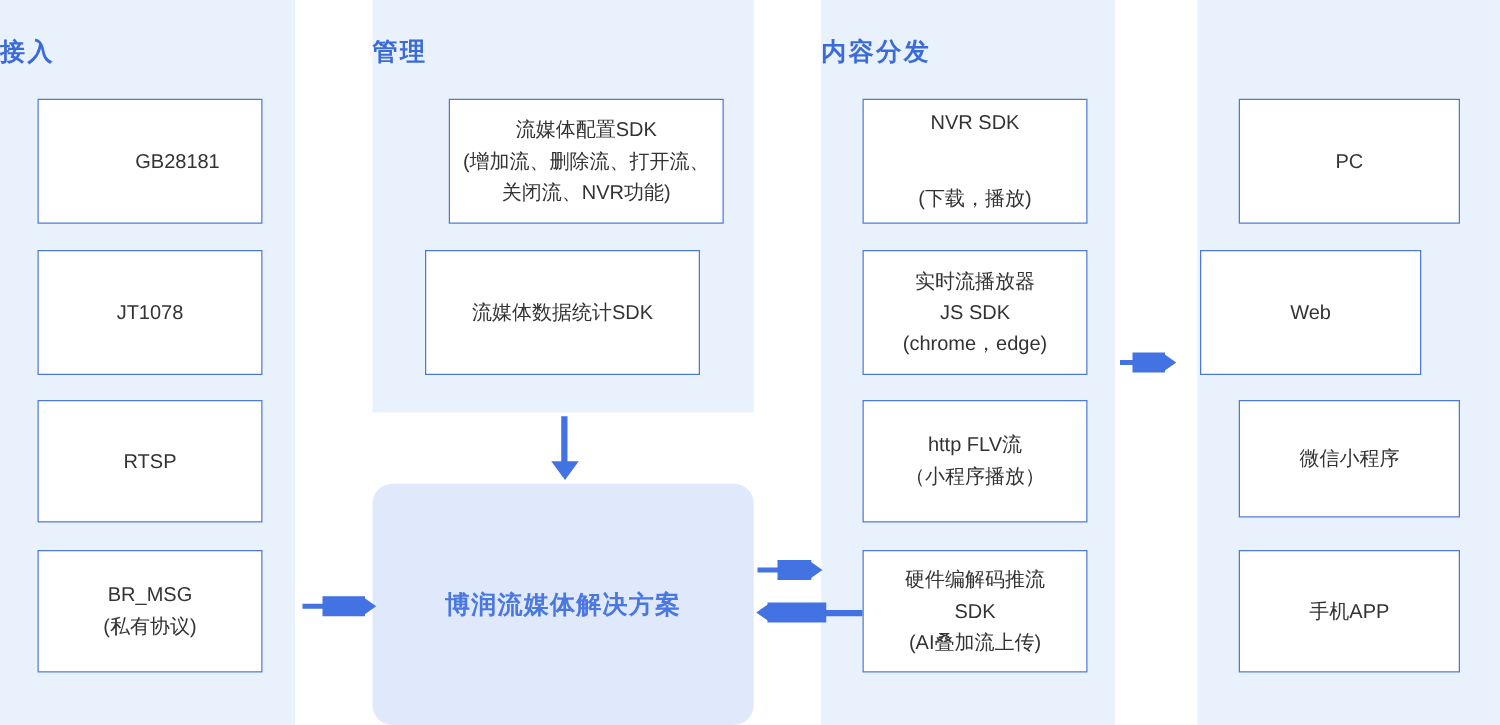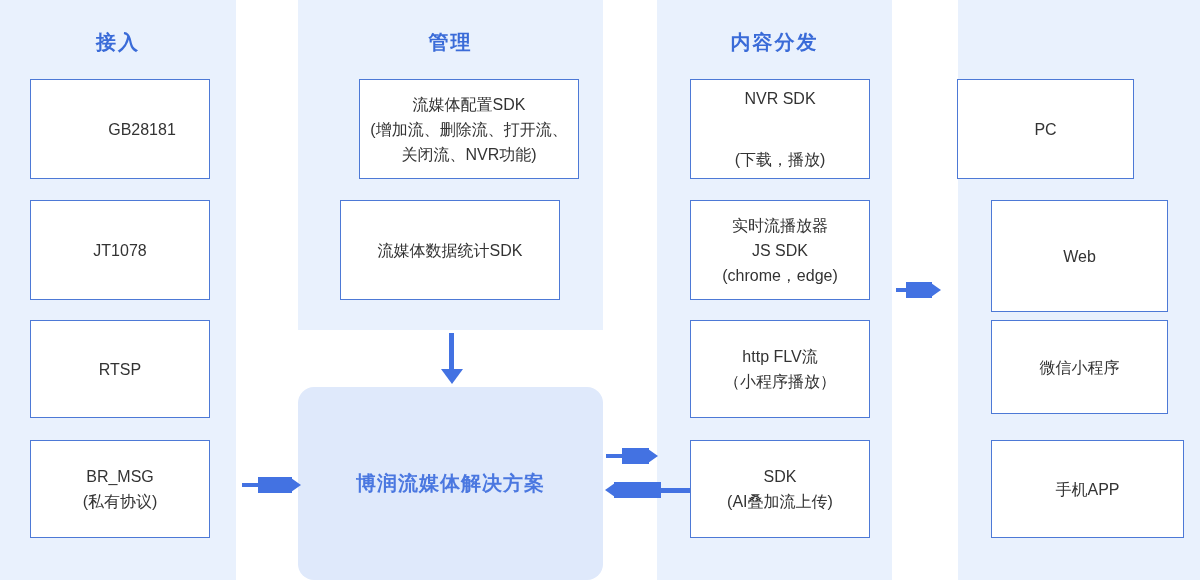--- a/index.html
+++ b/index.html
@@ -14,21 +14,21 @@
   .col-bg.partial{height:330px;}
   .panel{
     position:absolute;background:#dfe9fb;
     display:flex;align-items:center;justify-content:center;border-radius:16px;
   }
   .panel .panel-label{
     font-size:20px;font-weight:bold;color:#4a77e0;letter-spacing:1px;
   }
   .col-title{
     position:absolute;top:28px;height:28px;line-height:28px;
-    text-align:center;font-size:20px;font-weight:bold;color:#3a6bd8;
+    font-size:20px;font-weight:bold;color:#3a6bd8;
     letter-spacing:2px;
   }
   .box{
     position:absolute;background:#ffffff;border:1px solid #4d79d6;
     display:flex;flex-direction:column;align-items:center;justify-content:center;
     text-align:center;color:#333333;font-size:16px;line-height:25px;
     box-sizing:border-box;
   }
   .arrow-part{position:absolute;background:#4372e2;}
   .tri{position:absolute;width:0;height:0;border-style:solid;}
@@ -84,34 +84,35 @@
   <div class="box" style="left:690px;top:200px;width:180px;height:100px;">
     <span>实时流播放器</span>
     <span>JS SDK</span>
     <span>(chrome，edge)</span>
   </div>
   <div class="box" style="left:690px;top:320px;width:180px;height:98px;">
     <span>http FLV流</span>
     <span>（小程序播放）</span>
   </div>
   <div class="box" style="left:690px;top:440px;width:180px;height:98px;">
+    <span>硬件编解码推流</span>
     <span>SDK</span>
     <span>(AI叠加流上传)</span>
   </div>
 
-  <div class="box" style="left:957px;top:79px;width:177px;height:100px;">
+  <div class="box" style="left:991px;top:79px;width:177px;height:100px;">
     <span>PC</span>
   </div>
-  <div class="box" style="left:991px;top:200px;width:177px;height:112px;text-align:right;">
+  <div class="box" style="left:960px;top:200px;width:177px;height:100px;text-align:right;">
     <span>Web</span>
   </div>
   <div class="box" style="left:991px;top:320px;width:177px;height:94px;">
     <span>微信小程序</span>
   </div>
-  <div class="box" style="left:991px;top:440px;width:193px;height:98px;">
+  <div class="box" style="left:991px;top:440px;width:177px;height:98px;">
     <span>手机APP</span>
   </div>
 
   <div>
     <div class="arrow-part" style="left:242px;top:483px;width:17px;height:4px;"></div>
     <div class="arrow-part" style="left:258px;top:477px;width:34px;height:16px;"></div>
     <div class="tri tri-right" style="left:291px;top:478px;"></div>
   </div>
 
   <div>

